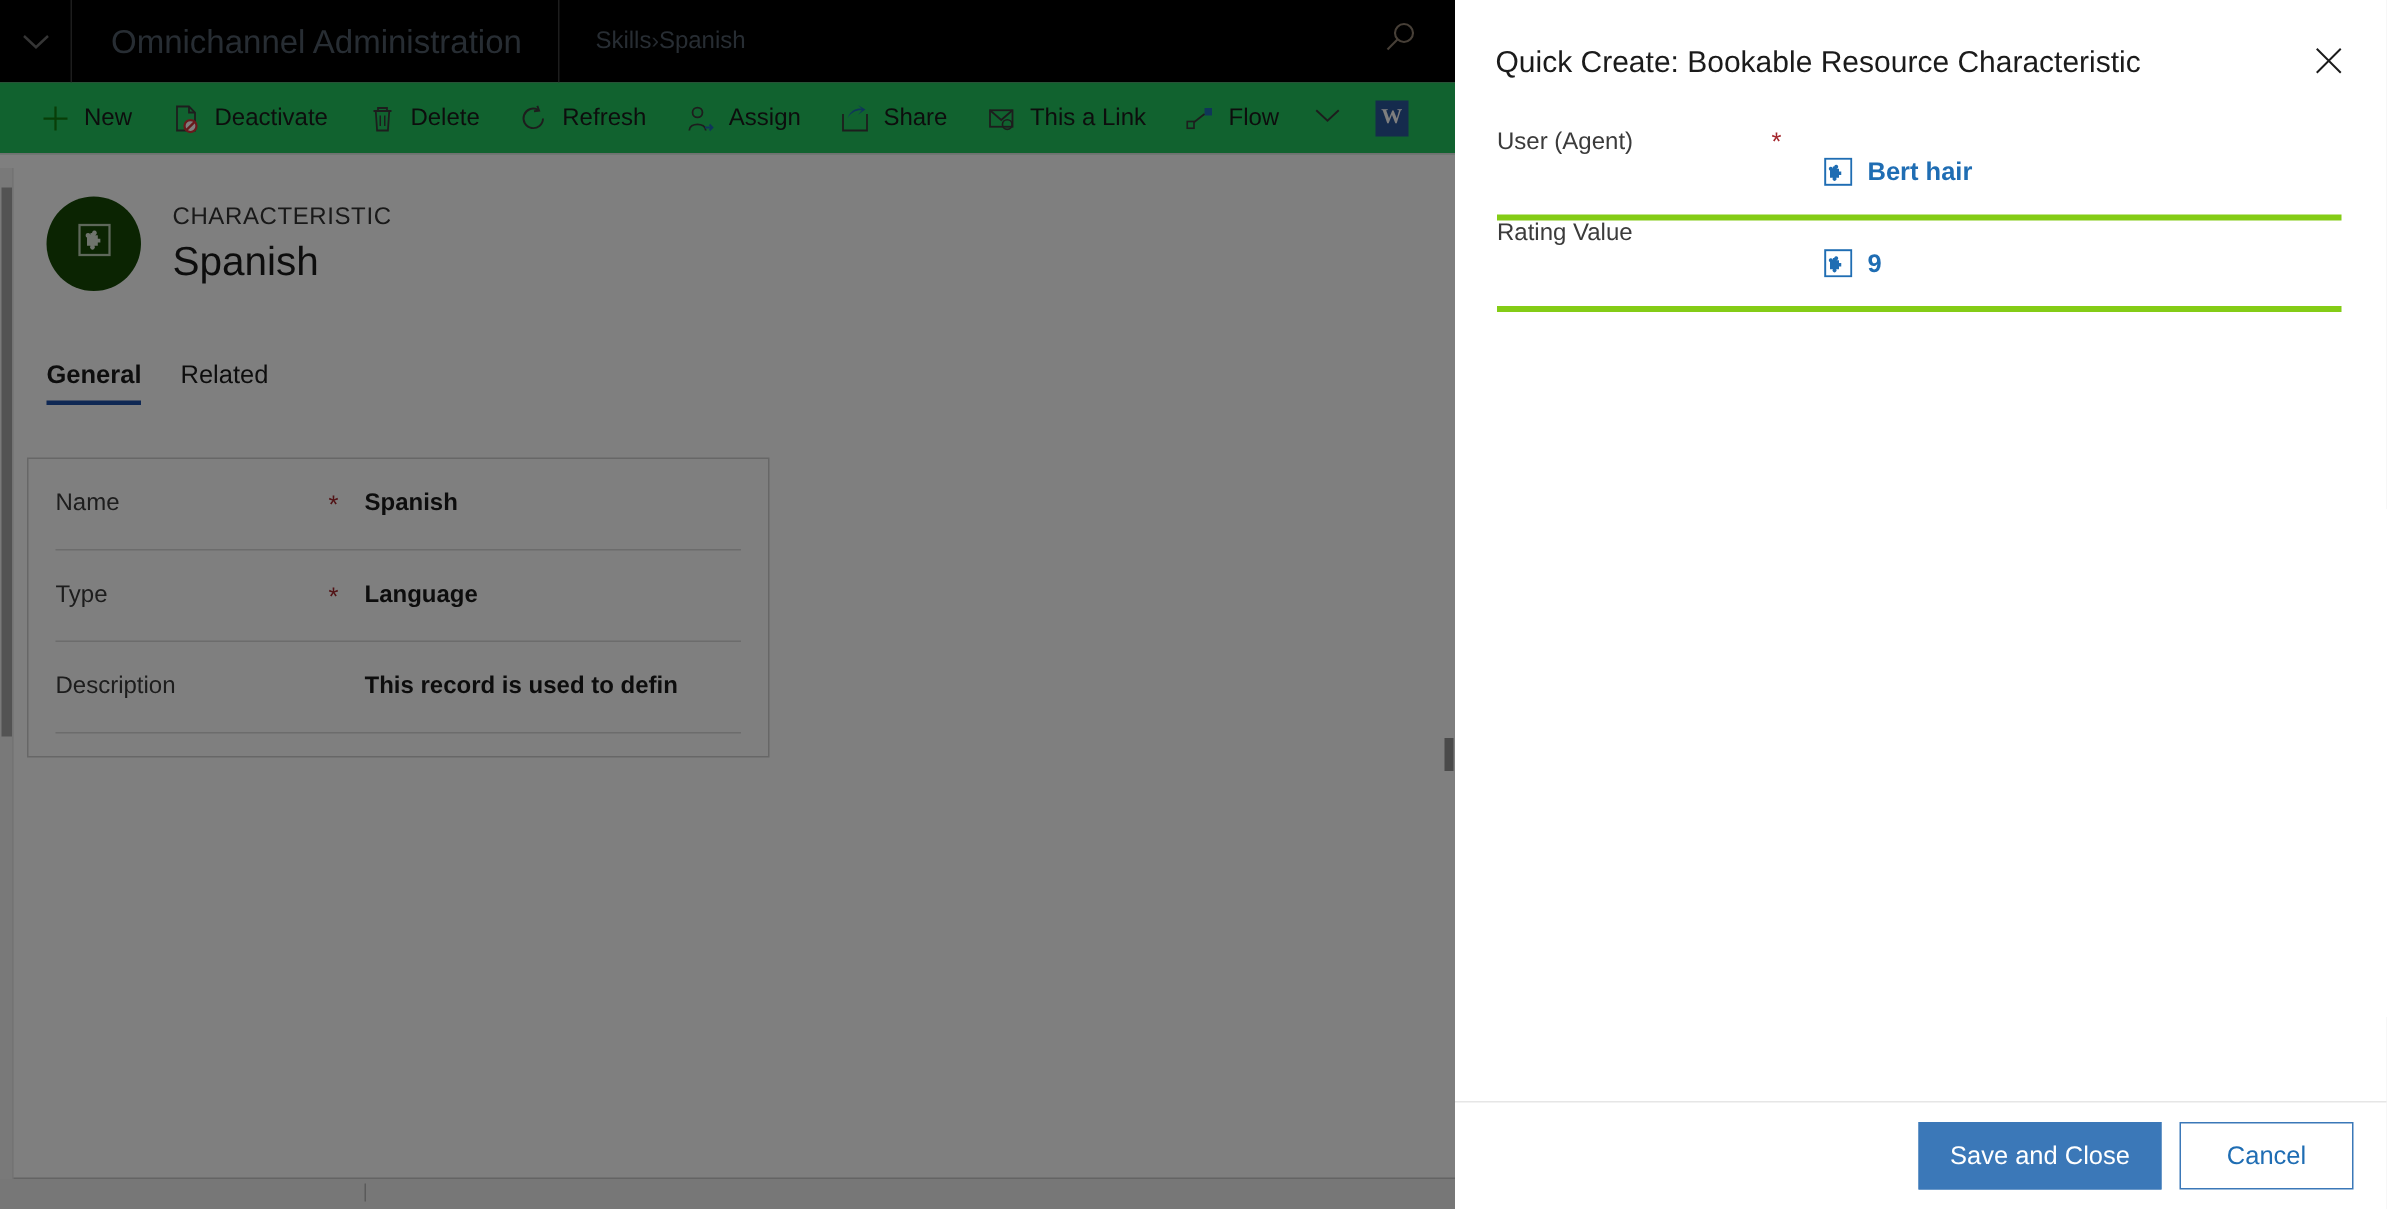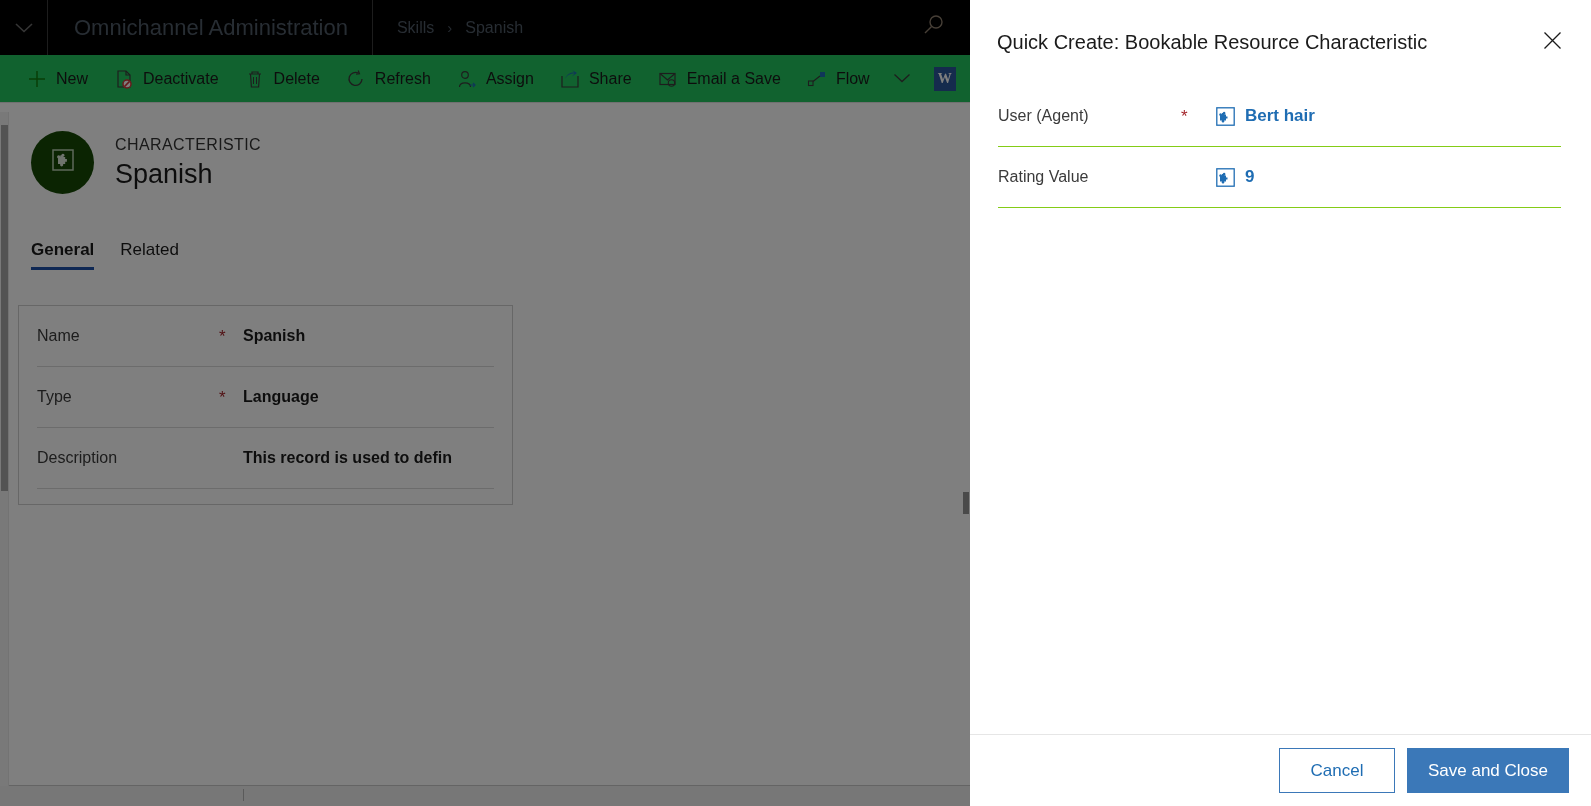--- a/index.html
+++ b/index.html
@@ -34,21 +34,21 @@
     color: #4f5a66;
     font-size: 22px;
     padding: 0 24px 0 26px;
     white-space: nowrap;
     line-height: 55px;
   }
   .topbar-divider {
     width: 1px; height: 55px; background: #3a3a3a;
   }
   .breadcrumb {
-    display: flex; align-items: center; gap: 13px;
+    display: flex; align-items: center; 
     padding-left: 24px;
     color: #4f5a66;
     font-size: 16px;
     white-space: nowrap;
   }
   .breadcrumb .sep { font-size: 15px; color: #4a545f; }
   .search-icon-btn {
     position: absolute; right: 22px; top: 13px;
     width: 30px; height: 30px;
     display: flex; align-items: center; justify-content: center;
@@ -234,23 +234,23 @@
     flex: 1 1 auto;
     white-space: nowrap;
   }
   .qc-close {
     width: 34px; height: 34px;
     display: flex; align-items: center; justify-content: center;
     color: #1b1b1b;
   }
   .qc-body { flex: 1 1 auto; padding: 14px 30px 0 28px; }
   .qc-row {
-    display: flex; align-items: center;
+    display: flex; 
     height: 61px;
-    border-bottom: 1px solid #84cc16;
+    border-bottom: 4px solid #84cc16;
   }
   .qc-label {
     width: 183px; flex: 0 0 auto;
     font-size: 16px; color: #3b3b3b;
   }
   .qc-star {
     width: 35px; flex: 0 0 auto;
     color: #a4262c; font-size: 17px; line-height: 1;
   }
   .qc-lookup {
@@ -373,21 +373,21 @@
     </div>
 
     <div class="cmd-item">
       <span class="ico">
         <svg width="20" height="20" viewBox="0 0 20 20">
           <rect x="2" y="4.5" width="15" height="11" stroke="#3b3b3b" stroke-width="1.2" fill="none"></rect>
           <path d="M2 4.5 L9.5 11 L17 4.5" stroke="#3b3b3b" stroke-width="1.2" fill="none"></path>
           <circle cx="13.5" cy="14" r="3.2" stroke="#3b3b3b" stroke-width="1.1" fill="none"></circle>
         </svg>
       </span>
-      <span>Email a Save</span>
+      <span>This a Link</span>
     </div>
 
     <div class="cmd-item">
       <span class="ico">
         <svg width="20" height="20" viewBox="0 0 20 20">
           <rect x="1.5" y="12" width="4.5" height="4.5" stroke="#3b3b3b" stroke-width="1.1" fill="none"></rect>
           <rect x="13" y="3" width="5" height="5" fill="#1f6db3"></rect>
           <line x1="6" y1="12.5" x2="13" y2="7" stroke="#3b3b3b" stroke-width="1.1"></line>
         </svg>
       </span>
@@ -494,16 +494,16 @@
             <rect x="0.8" y="0.8" width="17.4" height="17.4" stroke="#1f6db3" stroke-width="1.3" fill="none"></rect>
             <path d="M4 7.6 h1.9 a1.35 1.35 0 1 1 0 -0.05 v-1.5 h2.2 v1.5 a1.35 1.35 0 1 1 0.05 0 h1.85 v1.85 h1.5 v2.2 h-1.5 v1.85 h-1.85 a1.35 1.35 0 1 1 -2.25 0 H4 z" fill="#1f6db3"></path>
           </svg>
         </span>
         <span class="lk-text">9</span>
       </div>
     </div>
   </div>
 
   <div class="qc-footer">
+    <button class="btn btn-primary">Save and Close</button>
     <button class="btn btn-secondary">Cancel</button>
-    <button class="btn btn-primary">Save and Close</button>
   </div>
 </div>
 
 </body></html>

